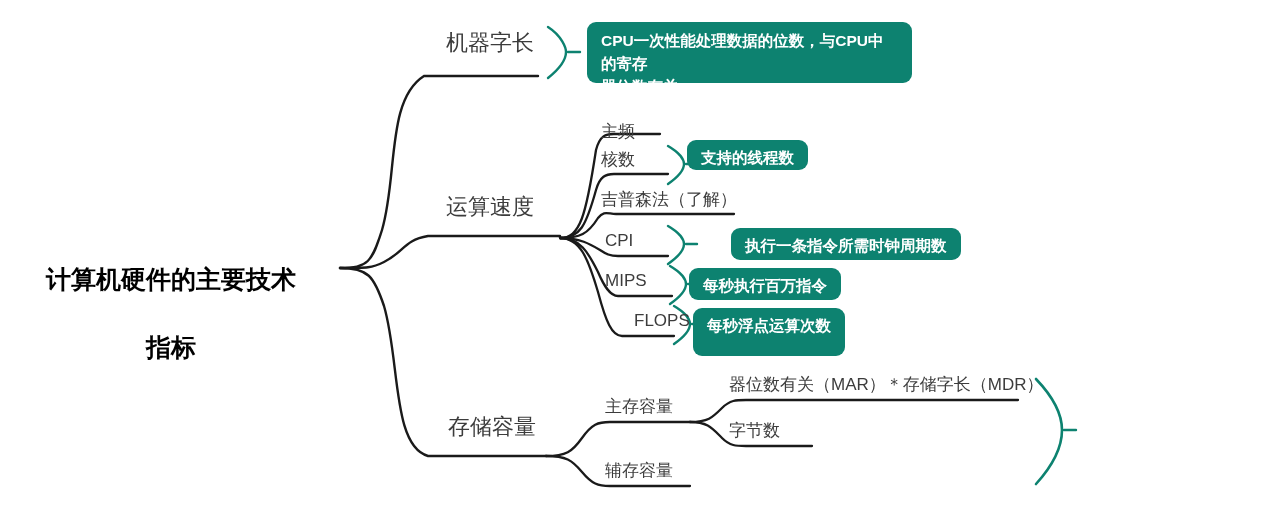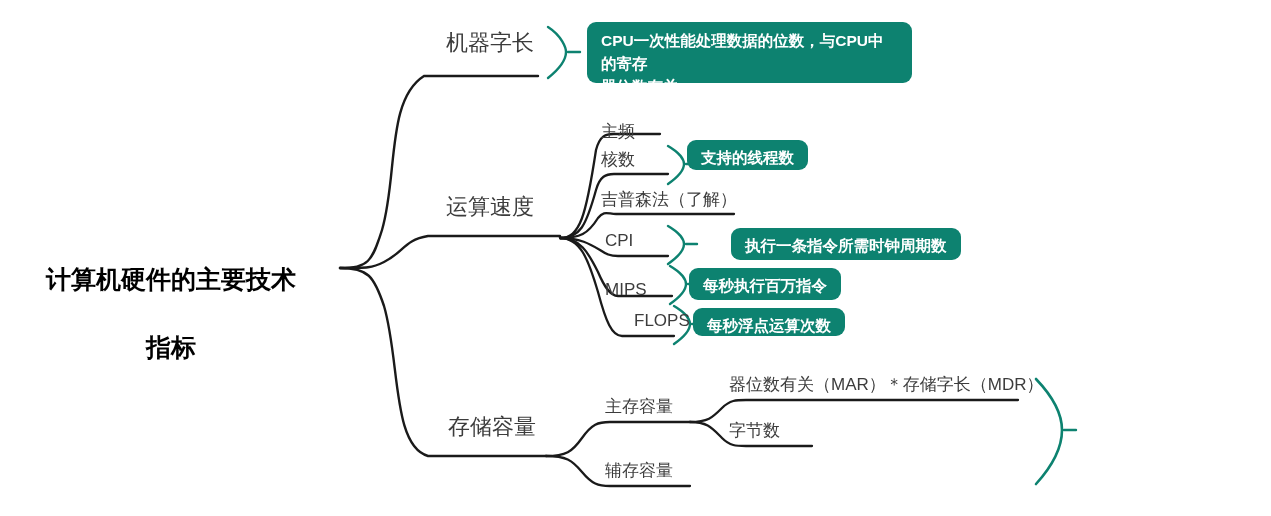--- a/index.html
+++ b/index.html
@@ -135,21 +135,21 @@
   <div class="lbl big" style="left:448px; top:417px;">存储容量</div>
 
   <div class="lbl" style="left:601px; top:122px;">主频</div>
 
   <div class="lbl" style="left:601px; top:150px;">核数</div>
 
   <div class="lbl" style="left:601px; top:190px;">吉普森法（了解）</div>
 
   <div class="lbl" style="left:605px; top:231px;">CPI</div>
 
-  <div class="lbl" style="left:605px; top:271px;margin-top:9px;">MIPS</div>
+  <div class="lbl" style="left:605px; top:271px;">MIPS</div>
 
   <div class="lbl" style="left:634px; top:311px;text-align:center;">FLOPS</div>
 
   <div class="lbl" style="left:605px; top:397px;">主存容量</div>
 
   <div class="lbl" style="left:605px; top:461px;">辅存容量</div>
 
   <div class="lbl" style="left:729px; top:375px;">器位数有关（MAR）＊存储字长（MDR）</div>
 
   <div class="lbl" style="left:729px; top:421px;">字节数</div>
@@ -158,16 +158,16 @@
     <span>CPU一次性能处理数据的位数，与CPU中的寄存</span><br>
     <span>器位数有关</span>
   </div>
 
   <div class="chip" style="left:687px; top:140px; height:30px;">支持的线程数</div>
 
   <div class="chip" style="left:687px; top:228px; height:32px;margin-left:44px;">执行一条指令所需时钟周期数</div>
 
   <div class="chip" style="left:689px; top:268px; height:32px;">每秒执行百万指令</div>
 
-  <div class="chip" style="left:693px; top:308px; height:28px;">每秒浮点运算次数</div>
+  <div class="chip" style="left:693px; top:308px; height:48px;">每秒浮点运算次数</div>
 
 
 </div>
 
 </body></html>

